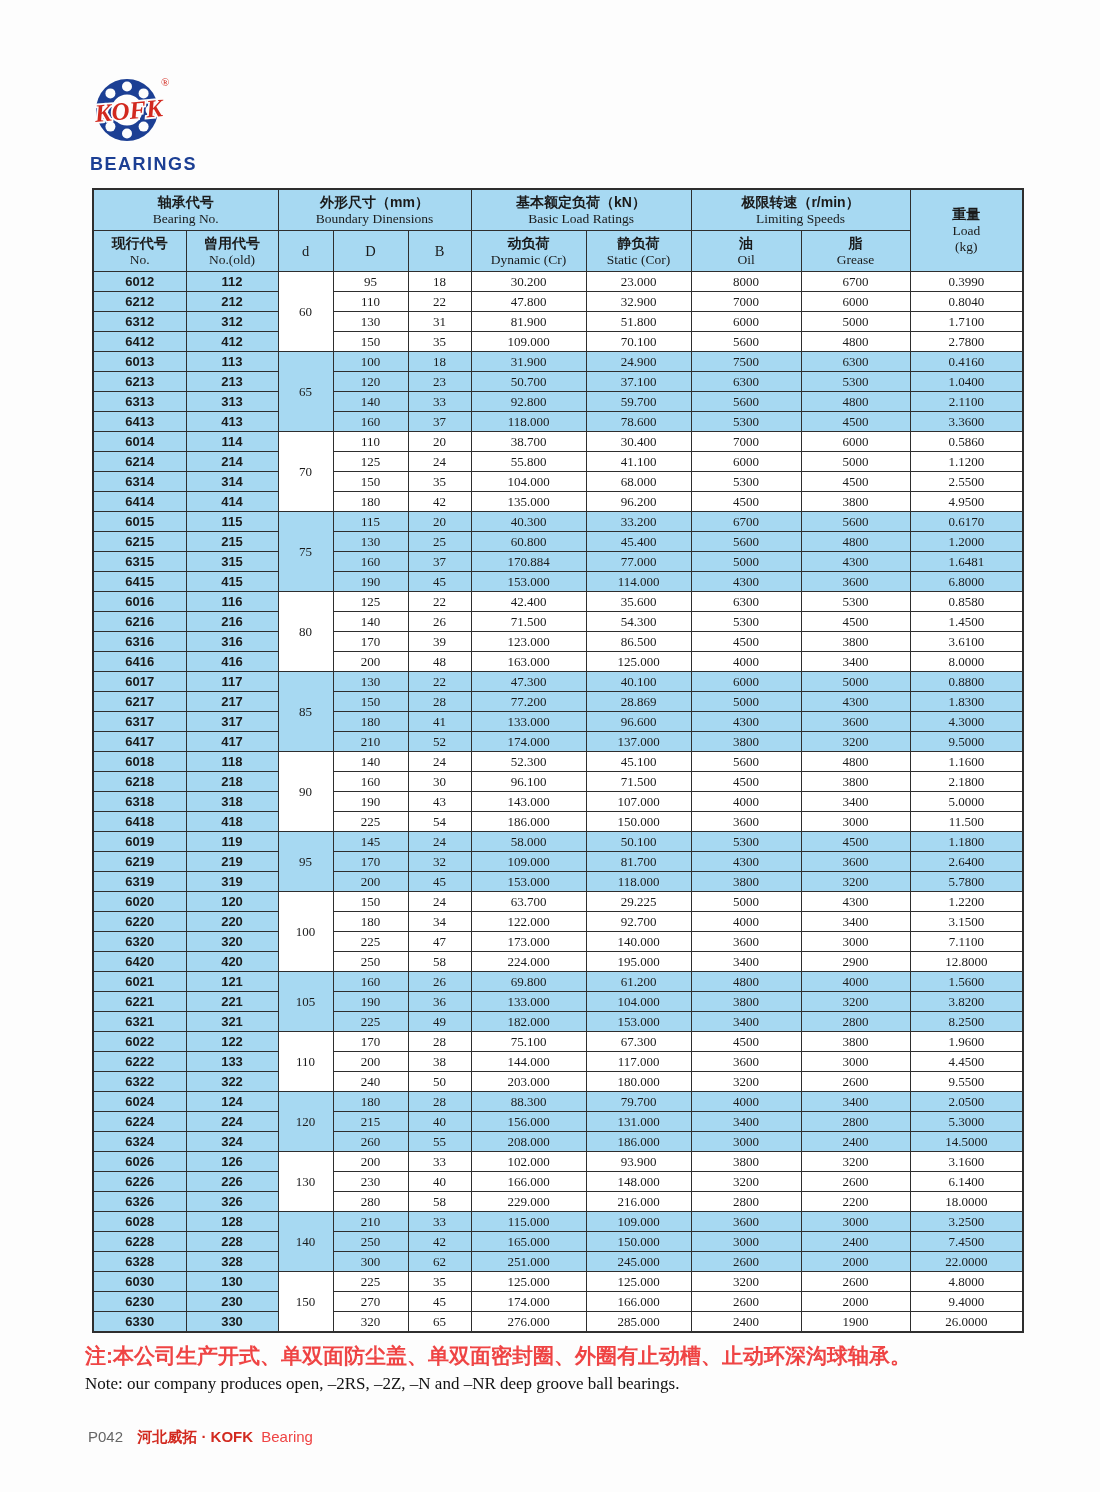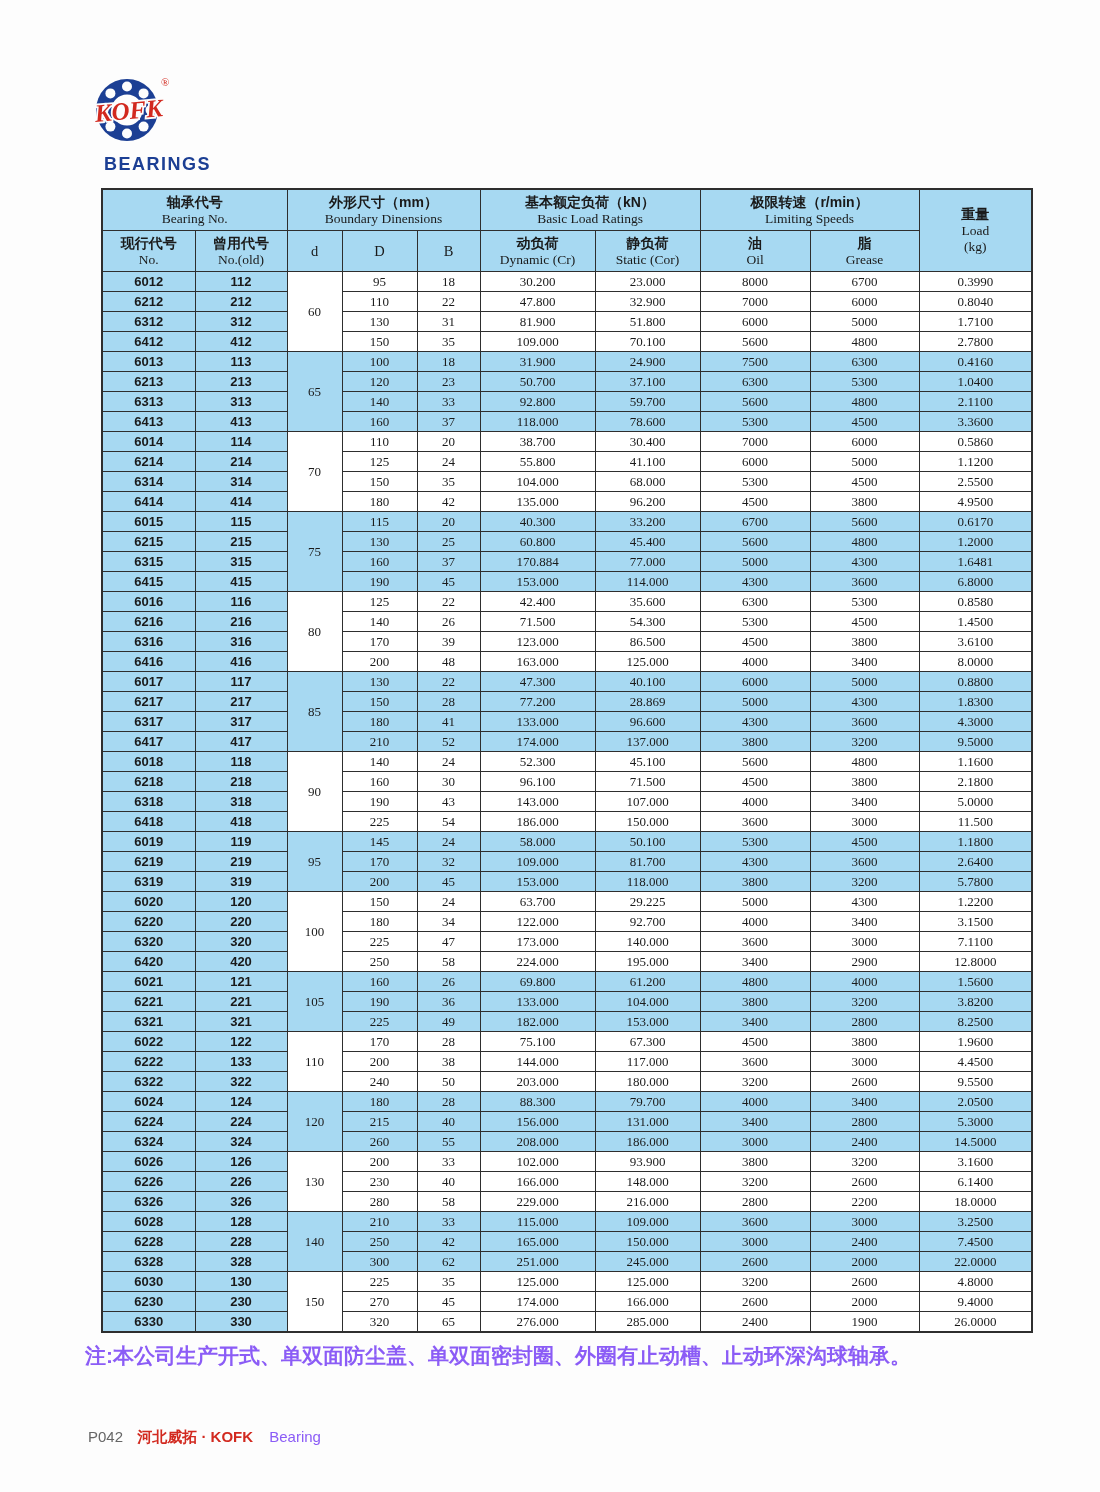--- a/index.html
+++ b/index.html
@@ -12,25 +12,25 @@
   .page{
     position:relative;width:1100px;height:1492px;margin:0 auto;
     background:#fdfdfd;overflow:hidden;
     font-family:"Liberation Serif", serif;color:#1a1a1a;
   }
   
   .logo{position:absolute;left:90px;top:70px;width:170px;}
   .logo svg{display:block;}
   .logo-sub{
     font-family:"Liberation Sans", sans-serif;font-weight:bold;
-    color:var(--navy);font-size:18px;letter-spacing:1.5px;margin-top:2px;margin-left:14px;
+    color:var(--navy);font-size:18px;letter-spacing:1.5px;margin-top:2px;
   }
   
   table.bearing{
-    position:absolute;left:101px;top:188px;width:932px;
+    position:absolute;left:92px;top:188px;width:932px;
     border-collapse:collapse;table-layout:fixed;
     border:2px solid var(--border);
   }
   table.bearing th,table.bearing td{
     border:1px solid var(--border);text-align:center;vertical-align:middle;
     padding:0;overflow:hidden;white-space:nowrap;
   }
   thead th{background:var(--blue);height:40px;font-weight:normal;}
   thead th .zh{
     font-family:"Liberation Sans", sans-serif;font-weight:bold;
@@ -44,30 +44,30 @@
   }
   tbody td.code{
     font-family:"Liberation Sans", sans-serif;font-weight:bold;
     font-size:13px;background:var(--blue);
   }
   tbody td.sh{background:var(--blue);}
   
   .note{position:absolute;left:85px;top:1342px;width:950px;}
   .note-zh{
     font-family:"Liberation Sans", sans-serif;font-weight:bold;
-    font-size:21px;line-height:28px;color:#8b5cf6;
+    font-size:21px;line-height:28px;color:#ef4444;
   }
   .note-en{font-family:"Liberation Serif", serif;font-size:17px;margin-top:4px;color:#111;}
   
   .footer{
     position:absolute;left:88px;top:1428px;
     font-family:"Liberation Sans", sans-serif;font-size:15px;color:#666;
   }
   .footer .company{color:var(--red);font-weight:bold;margin-left:10px;text-align:center;}
-  .footer .suffix{color:#8b5cf6;margin-left:12px;}
+  .footer .suffix{color:#ef4444;margin-left:4px;}
 </style>
 </head>
 <body>
 
 <div class="page">
 
   <div class="logo">
     <svg width="170" height="82" viewBox="0 0 170 82">
       <circle cx="37" cy="40" r="31" fill="#1c3f94"></circle>
       <circle cx="37" cy="40" r="15.5" fill="#fdfdfd"></circle>
@@ -749,20 +749,21 @@
           <td>285.000</td>
           <td>2400</td>
           <td>1900</td>
           <td>26.0000</td>
         </tr>
       </tbody>
   </table>
 
   <div class="note">
     <div class="note-zh">注:本公司生产开式、单双面防尘盖、单双面密封圈、外圈有止动槽、止动环深沟球轴承。</div>
+    <div class="note-en">Note: our company produces open, –2RS, –2Z, –N and –NR deep groove ball bearings.</div>
   </div>
 
   <div class="footer">
     <span>P042</span>
     <span class="company">河北威拓 · KOFK</span>
     <span class="suffix">Bearing</span>
   </div>
 
 </div>
 

